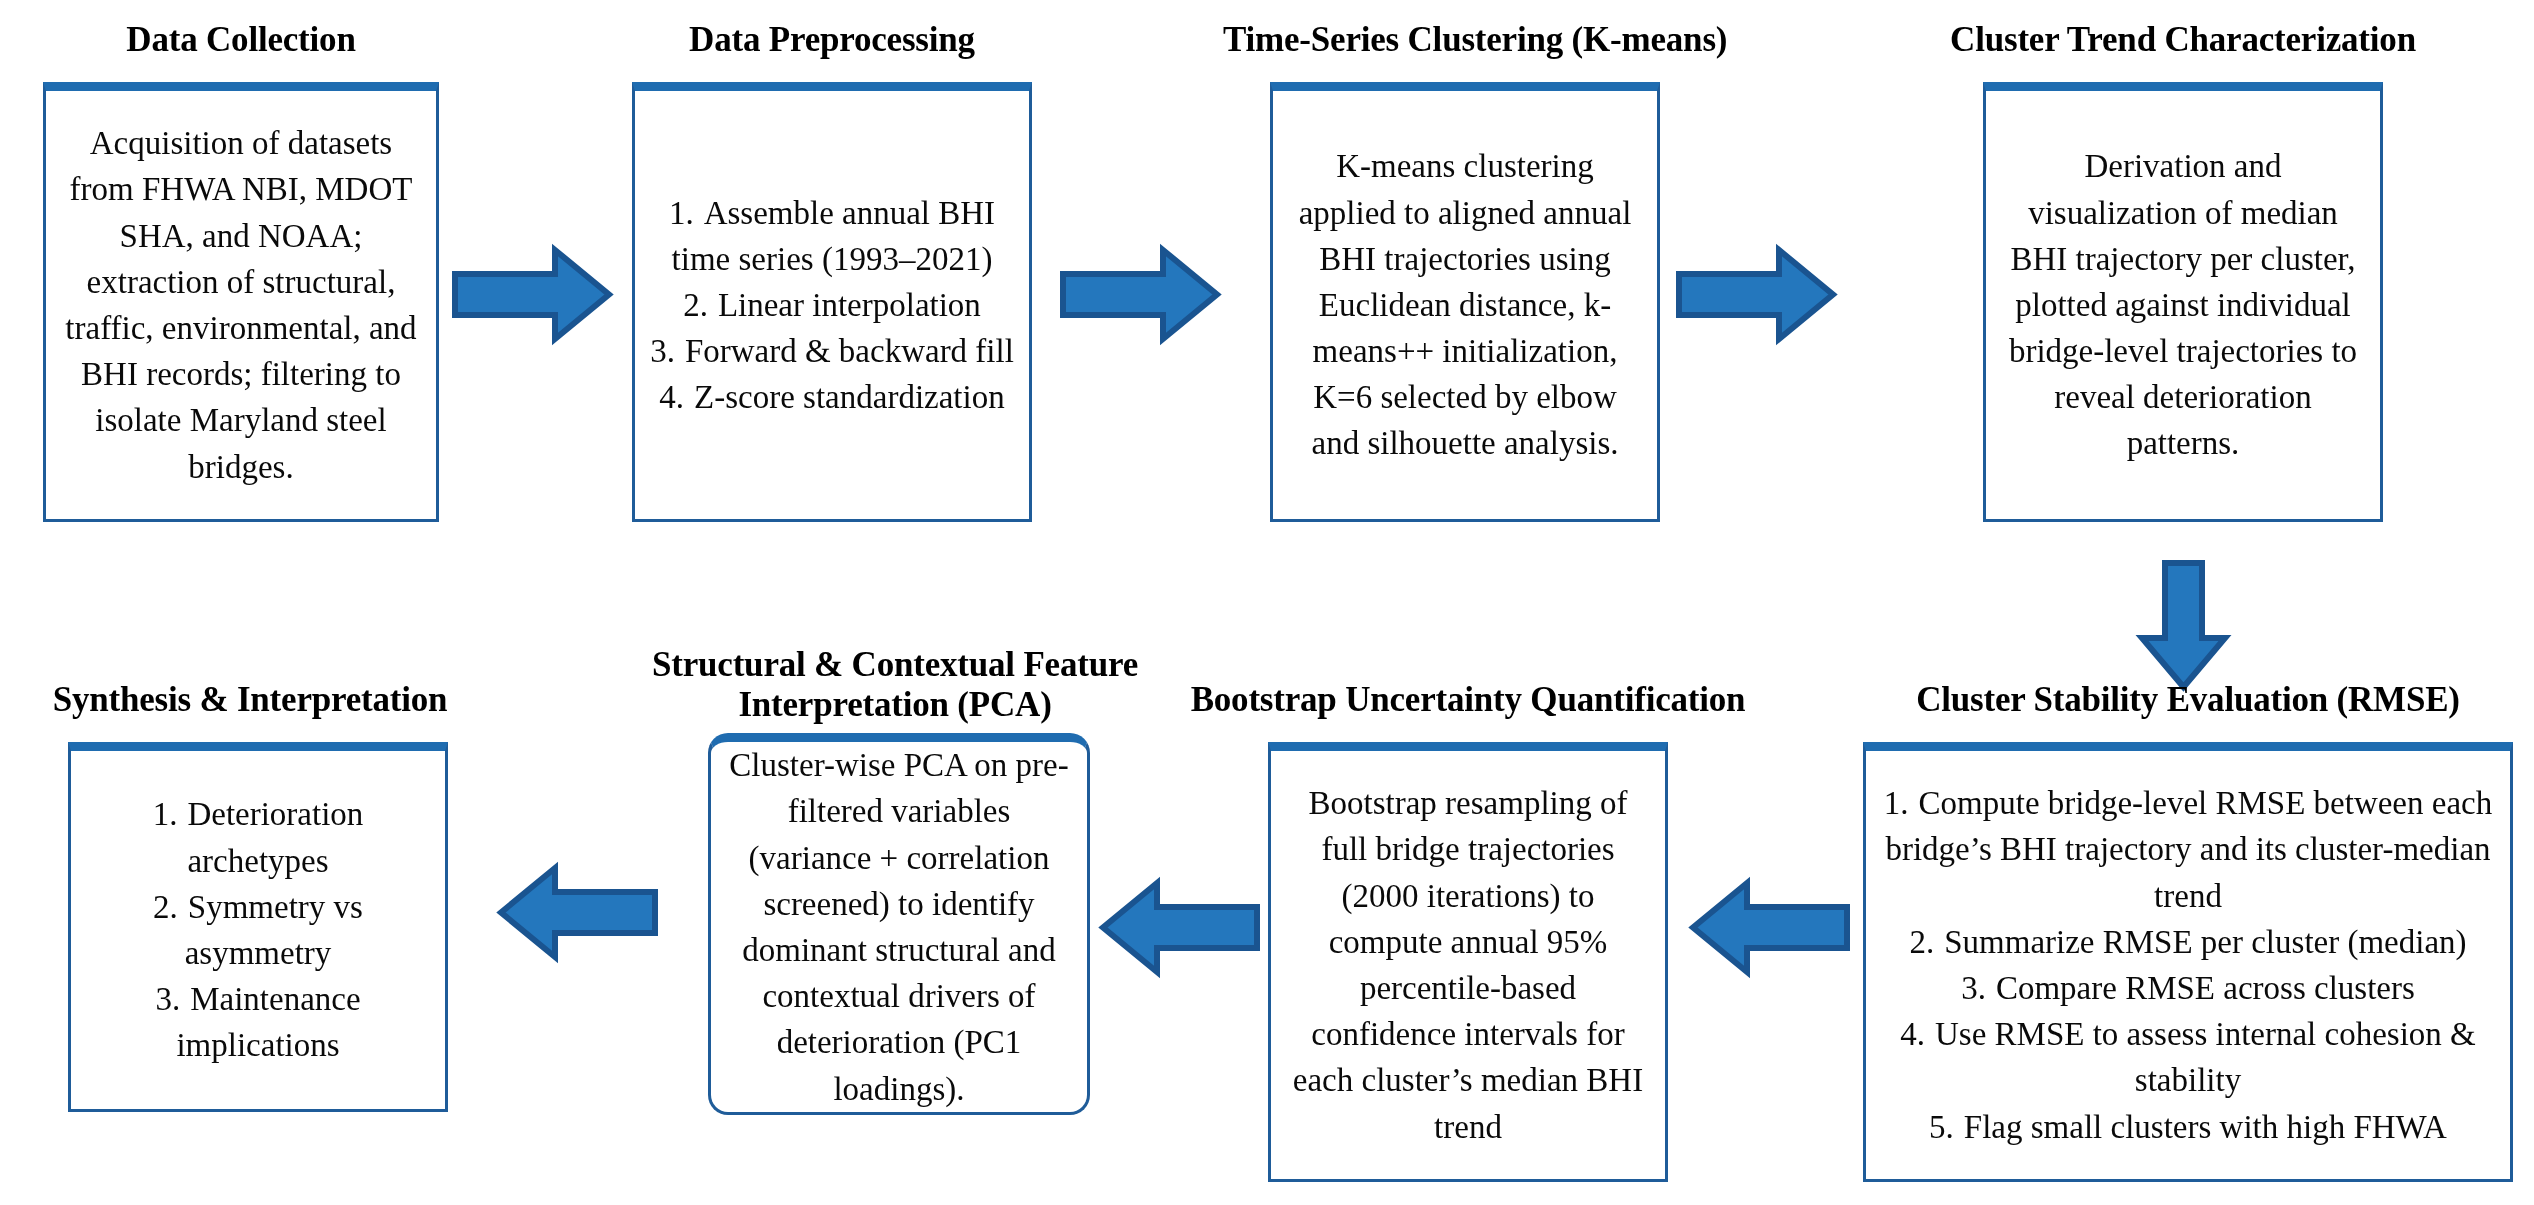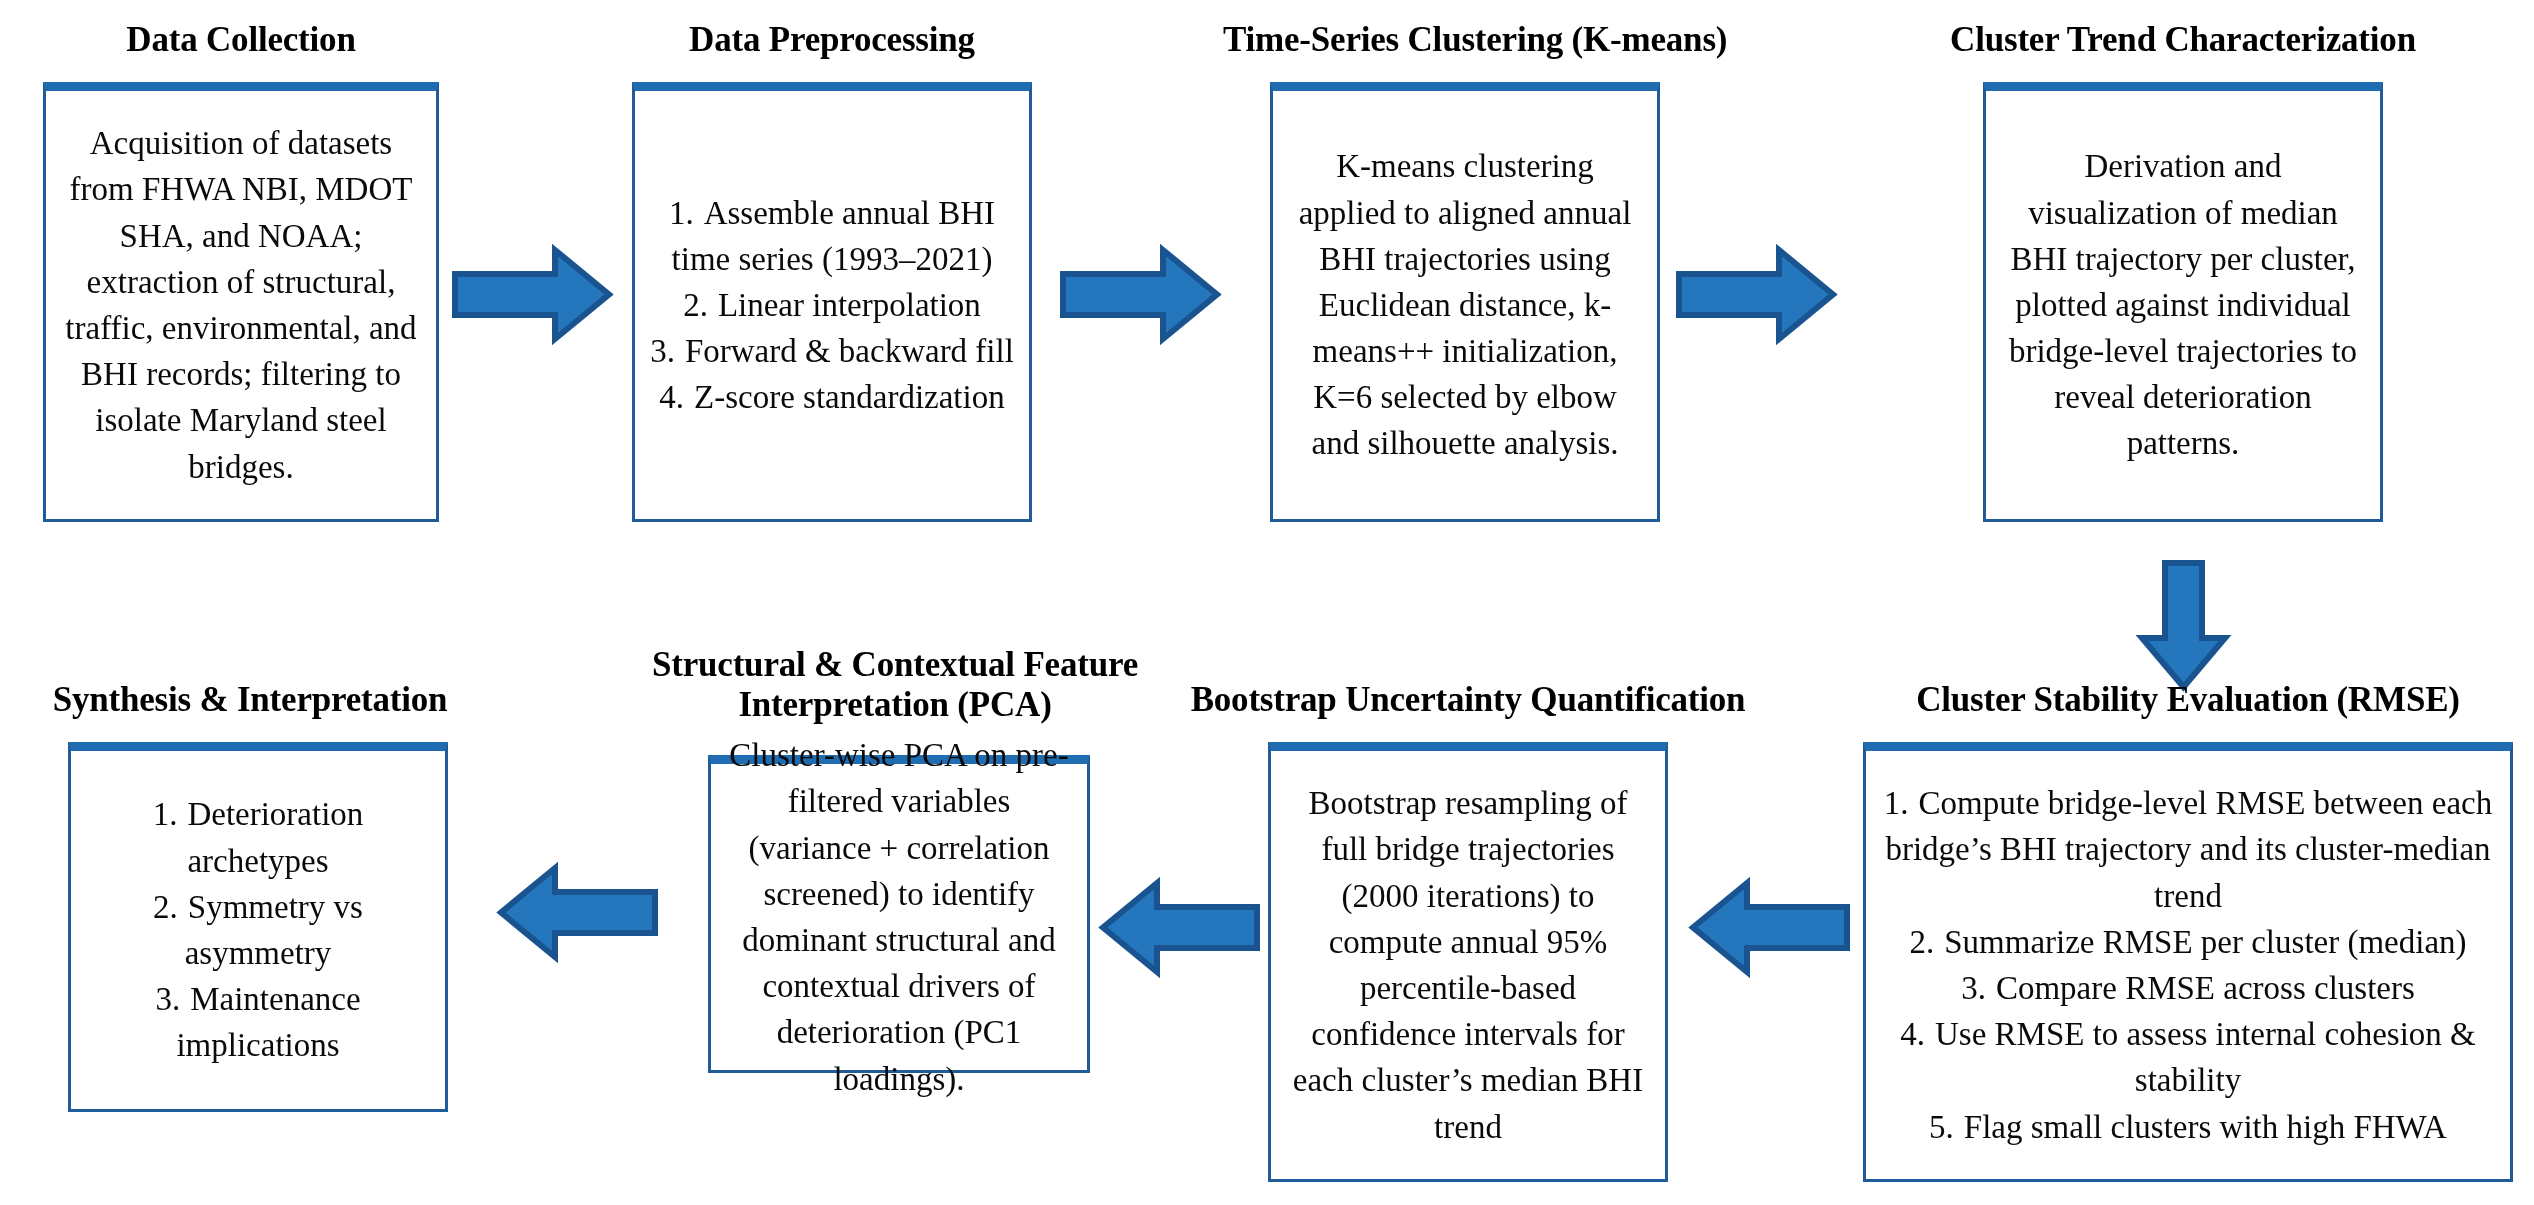--- a/index.html
+++ b/index.html
@@ -146,21 +146,21 @@
     <svg width="160" height="95" viewBox="0 0 160 95">
       <polygon points="157,27 57,27 57,3 3,47.5 57,92 57,68 157,68" fill="#2477BD" stroke="#1A5490" stroke-width="6" stroke-linejoin="miter"></polygon>
     </svg>
   </div>
 
   <div class="node" style="left:700px; top:645px; width:390px; height:545px;">
     <div class="node-title wrap" style="top:0px; left:-105px; width:600px;">
       <div>Structural &amp; Contextual Feature</div>
       <div>Interpretation (PCA)</div>
     </div>
-    <div class="node-box thick-top" style="left:8px; top:110px; width:382px; height:318px;">
+    <div class="node-box thick-top" style="left:8px; top:88px; width:382px; height:382px;border-radius:20px;">
       <div class="box-body">
         <p>Cluster-wise PCA on pre-filtered variables (variance + correlation screened) to identify dominant structural and contextual drivers of deterioration (PC1 loadings).</p>
       </div>
     </div>
   </div>
 
   <div class="arrow" style="left:1100px; top:880px; width:160px; height:95px;">
     <svg width="160" height="95" viewBox="0 0 160 95">
       <polygon points="157,27 57,27 57,3 3,47.5 57,92 57,68 157,68" fill="#2477BD" stroke="#1A5490" stroke-width="6" stroke-linejoin="miter"></polygon>
     </svg>

